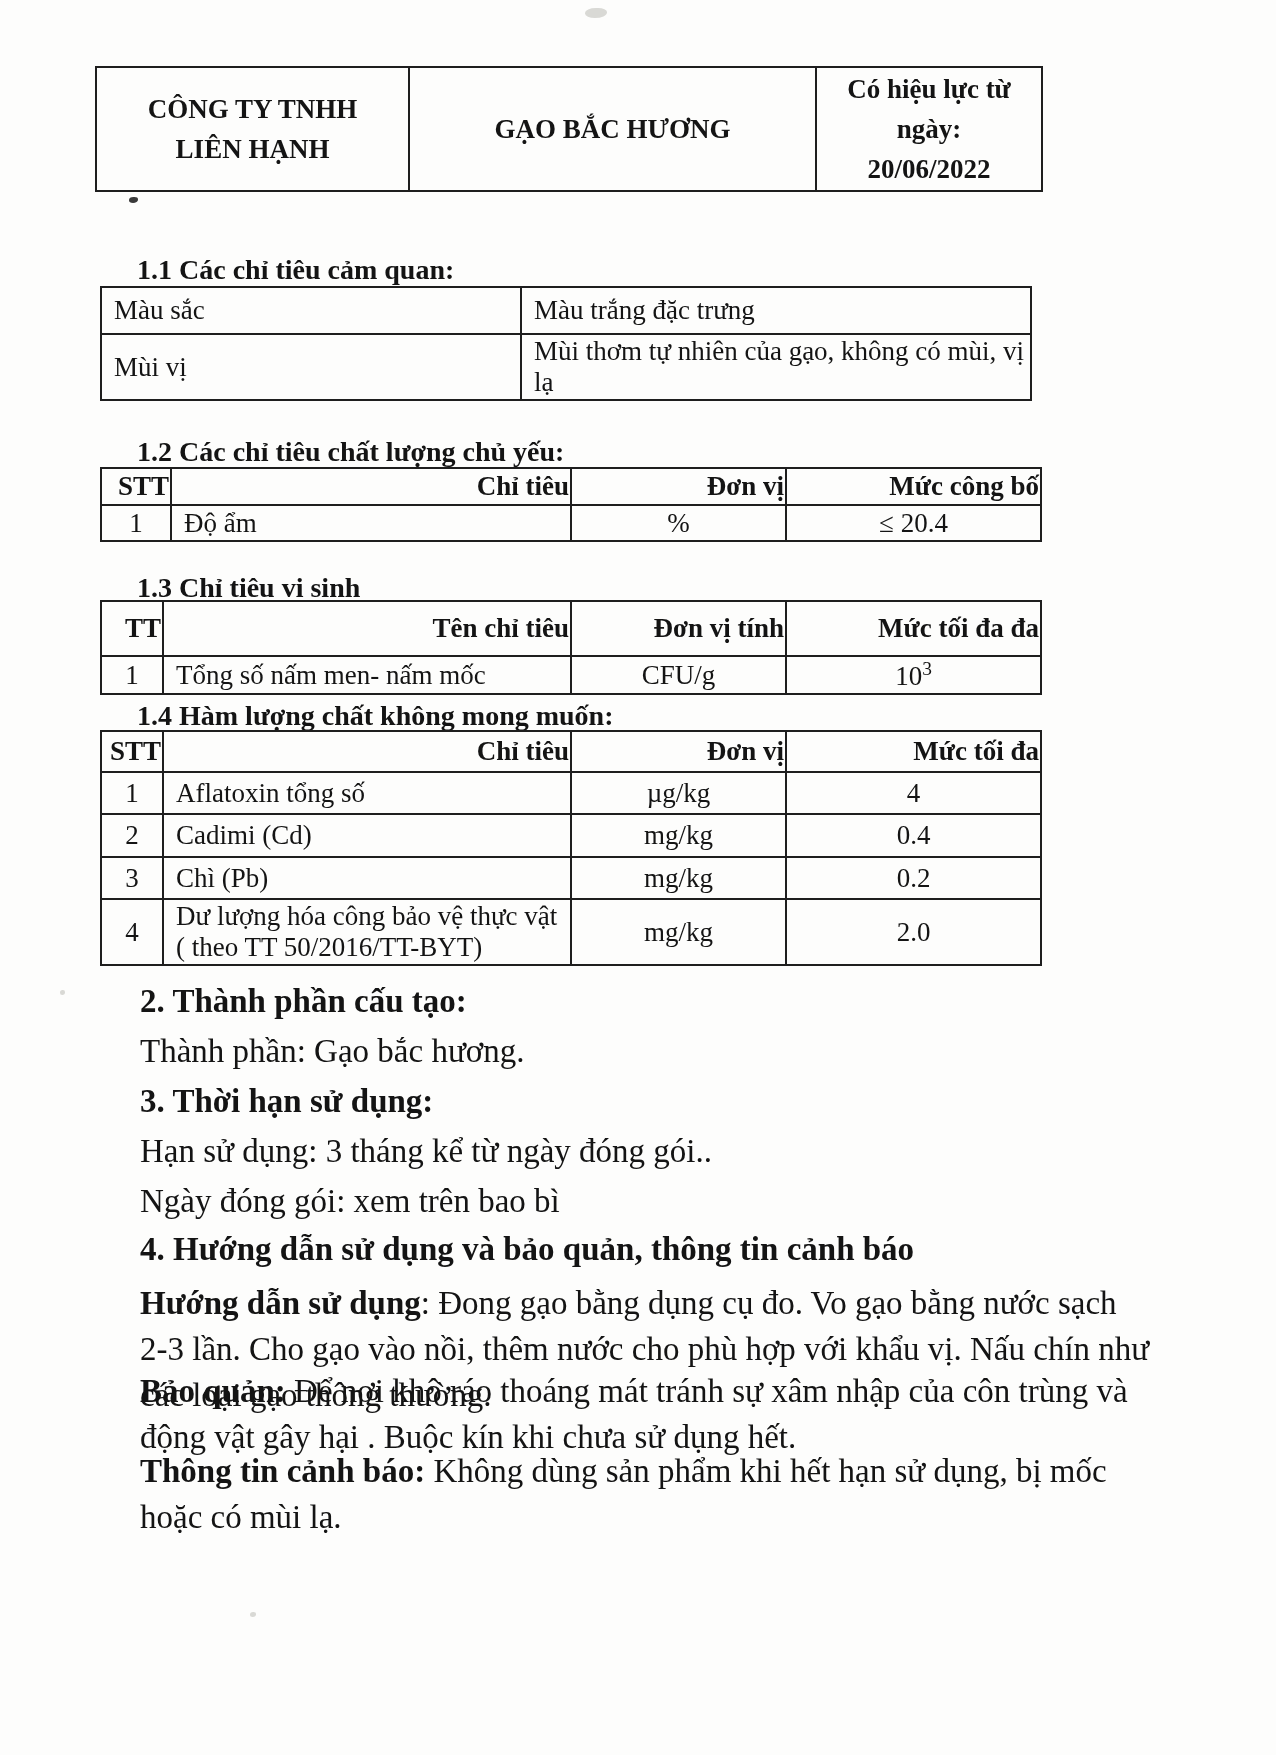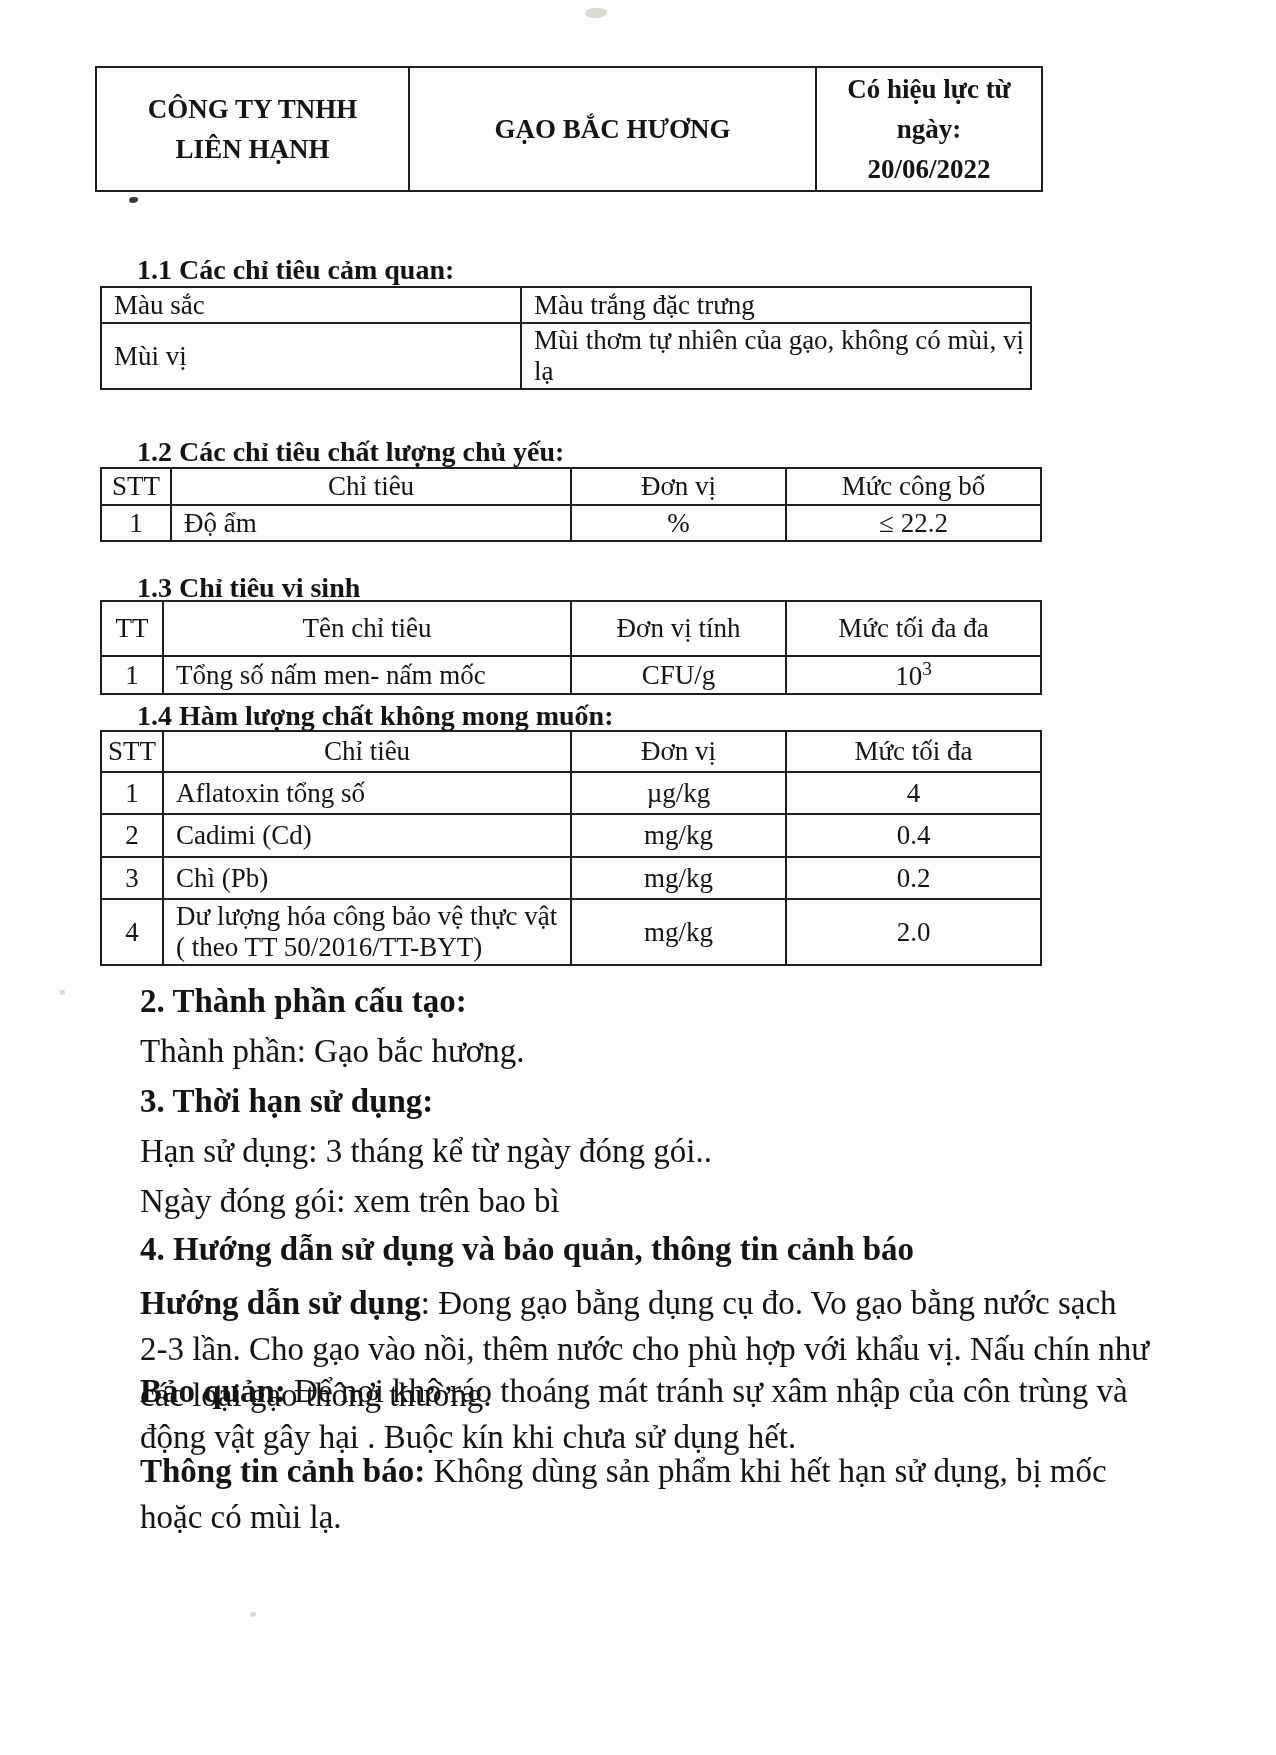--- a/index.html
+++ b/index.html
@@ -17,21 +17,21 @@
   .bold { font-weight:bold; }
 
   
   #header-table { left:95px; top:66px; }
   #header-table td { font-size:27px; font-weight:bold; text-align:center; line-height:40px; }
   
   .sec-heading { left:137px; font-size:28px; font-weight:bold; white-space:nowrap; }
   
   .data-table td { font-size:27px; }
   .data-table .name-cell { padding-left:12px; text-align:left; }
-  .data-table .head { font-weight:normal; text-align:center;border-radius:16px; }
+  .data-table .head { font-weight:bold; text-align:right;border-radius:16px; }
   .data-table .num { text-align:center; }
   sup { font-size:0.72em; }
   
   .para { left:140px; font-size:33px; line-height:46px; }
   .para.bold-title { font-weight:bold; white-space:nowrap; }
   .wrap { width:1010px;margin-top:8px; }
   
   .smudge { position:absolute; background:#3a3a3a; border-radius:50% 40% 55% 45%; }
   .faint { background:#d9d9d5; }
 </style>
@@ -61,21 +61,21 @@
 
 <div class="smudge" style="left:129px; top:197px; width:9px; height:6px;"></div>
 
 <div class="abs sec-heading" style="top:254px">1.1 Các chỉ tiêu cảm quan:</div>
 <table class="abs data-table" style="left:100px; top:286px">
   <colgroup>
       <col style="width:420px">
       <col style="width:510px">
     </colgroup>
   <tbody>
-      <tr style="height:36px">
+      <tr style="height:47px">
     <td class="name-cell">Màu sắc</td>
     <td class="name-cell">Màu trắng đặc trưng</td>
   </tr>
   <tr style="height:44px">
     <td class="name-cell">Mùi vị</td>
     <td class="name-cell">Mùi thơm tự nhiên của gạo, không có mùi, vị lạ</td>
   </tr>
 </tbody>
   </table>
 
@@ -91,21 +91,21 @@
       <tr style="height:37px">
     <td class="head">STT</td>
     <td class="head">Chỉ tiêu</td>
     <td class="head">Đơn vị</td>
     <td class="head">Mức công bố</td>
   </tr>
   <tr style="height:36px">
     <td class="num">1</td>
     <td class="name-cell">Độ ẩm</td>
     <td class="num">%</td>
-    <td class="num">≤ 22.2</td>
+    <td class="num">≤ 20.4</td>
   </tr>
 </tbody>
   </table>
 
 <div class="abs sec-heading" style="top:572px">1.3 Chỉ tiêu vi sinh</div>
 <table class="abs data-table" style="left:100px; top:600px">
   <colgroup>
       <col style="width:62px">
       <col style="width:408px">
       <col style="width:215px">

